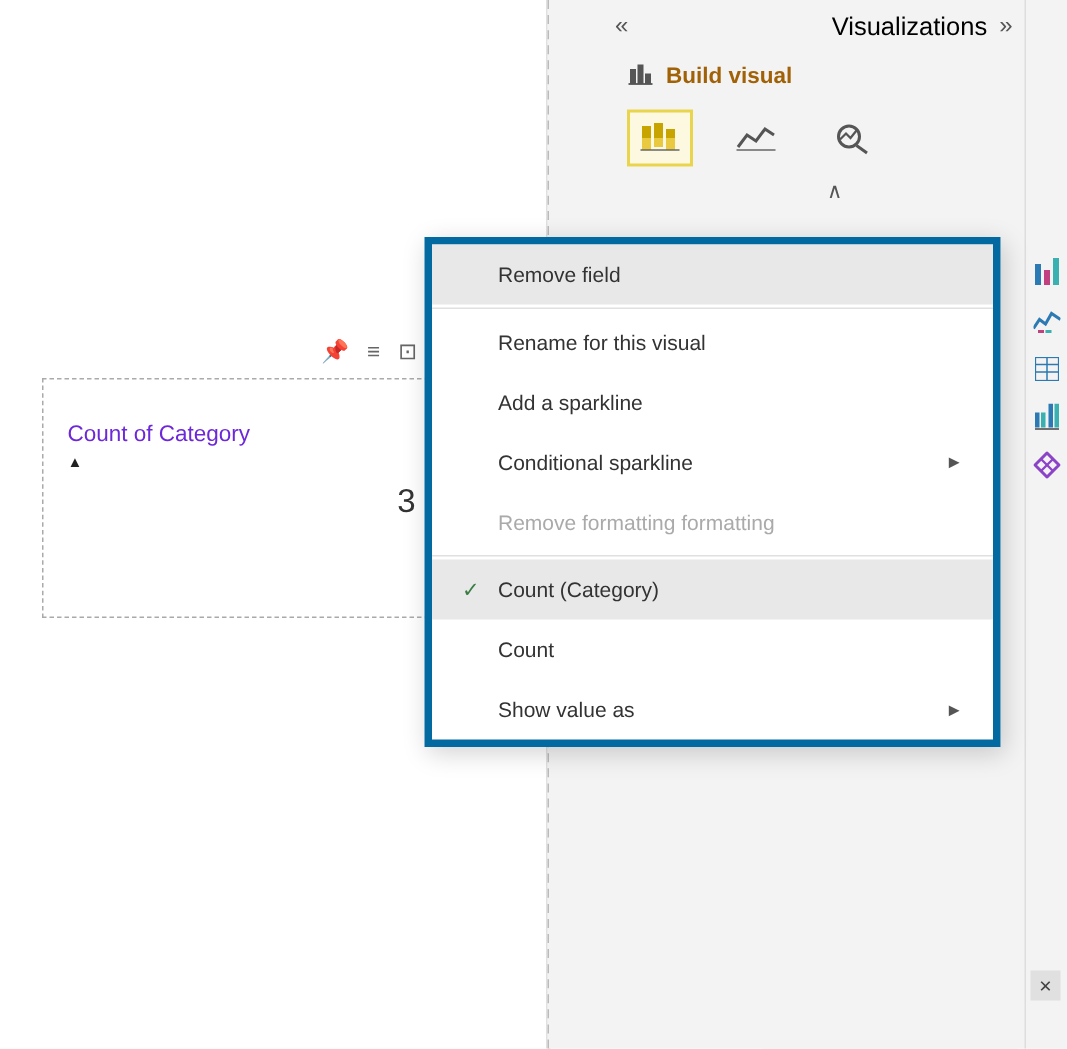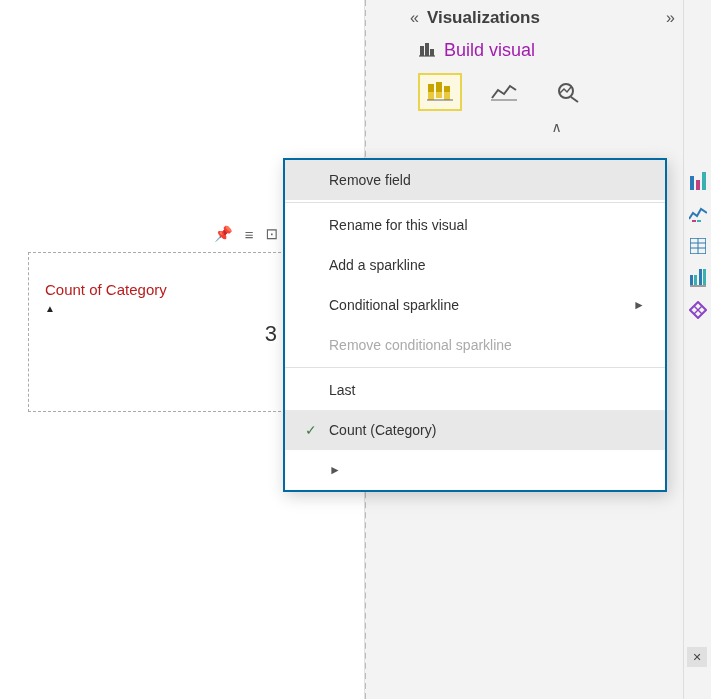--- a/index.html
+++ b/index.html
@@ -43,21 +43,21 @@
       align-items: center;
       color: #555;
       font-size: 16px;
     }
 
     .visual-card-title {
       position: absolute;
       top: 28px;
       left: 16px;
       font-size: 15px;
-      color: #b91c1c;
+      color: #6d28d9;
       font-weight: 400;
     }
 
     .visual-card-sort-icon {
       position: absolute;
       top: 50px;
       left: 16px;
       font-size: 10px;
       color: #222;
     }
@@ -95,42 +95,42 @@
     .viz-header {
       display: flex;
       align-items: center;
       justify-content: space-between;
       padding: 8px 12px;
       background: #f3f3f3;
     }
 
     .viz-header-title {
       font-size: 17px;
-      font-weight: 700;
-      color: #404040;
+      font-weight: 400;
+      color: #000000;
       flex: 1;
-      text-align: left;
+      text-align: right;
     }
 
     
     .build-visual-row {
       display: flex;
       align-items: center;
       padding: 4px 12px 8px 12px;
     }
 
     .build-visual-icon {
       margin-right: 8px;
       color: #444;
     }
 
     .build-visual-label {
-      font-size: 18px;
-      font-weight: 400;
-      color: #a21caf;
+      font-size: 15px;
+      font-weight: 700;
+      color: #a16207;
     }
 
     
     .viz-icons-row {
       display: flex;
       align-items: center;
       padding: 4px 24px;
       gap: 20px;
     }
 
@@ -155,21 +155,21 @@
       padding: 4px 0;
     }
 
     
     .context-menu {
       position: absolute;
       top: 158px;
       left: 283px;
       width: 384px;
       background: #ffffff;
-      border: 2px solid #0369a1;
+      border: 5px solid #0369a1;
       box-shadow: 2px 4px 16px rgba(0,0,0,0.18);
       z-index: 100;
     }
 
     .menu-item {
       display: flex;
       align-items: center;
       padding: 10px 20px;
       cursor: pointer;
       color: #333;
@@ -357,40 +357,41 @@
   </div>
 
   <div class="menu-item">
     <span class="menu-no-check"></span>
     <span class="menu-item-label">Conditional sparkline</span>
     <span class="menu-item-arrow">►</span>
   </div>
 
   <div class="menu-item disabled">
     <span class="menu-no-check"></span>
-    <span class="menu-item-label">Remove conditional sparkline</span>
+    <span class="menu-item-label">Remove formatting formatting</span>
   </div>
 
   <div class="menu-divider"></div>
 
 
 
-  <div class="menu-item">
-    <span class="menu-no-check"></span>
-    <span class="menu-item-label">Last</span>
-  </div>
 
   <div class="menu-item active-check">
     <span class="menu-check-icon">✓</span>
     <span class="menu-item-label">Count (Category)</span>
   </div>
 
-
   <div class="menu-item">
     <span class="menu-no-check"></span>
+    <span class="menu-item-label">Count</span>
+  </div>
+
+  <div class="menu-item">
+    <span class="menu-no-check"></span>
+    <span class="menu-item-label">Show value as</span>
     <span class="menu-item-arrow">►</span>
   </div>
 
 </div>
 
 <div class="right-sidebar">
   <div class="sidebar-icon">
     <svg width="16" height="20" viewBox="0 0 16 20" fill="none">
       <rect x="0" y="4" width="4" height="14" fill="#2b7ab3"></rect>
       <rect x="6" y="8" width="4" height="10" fill="#c04080"></rect>

